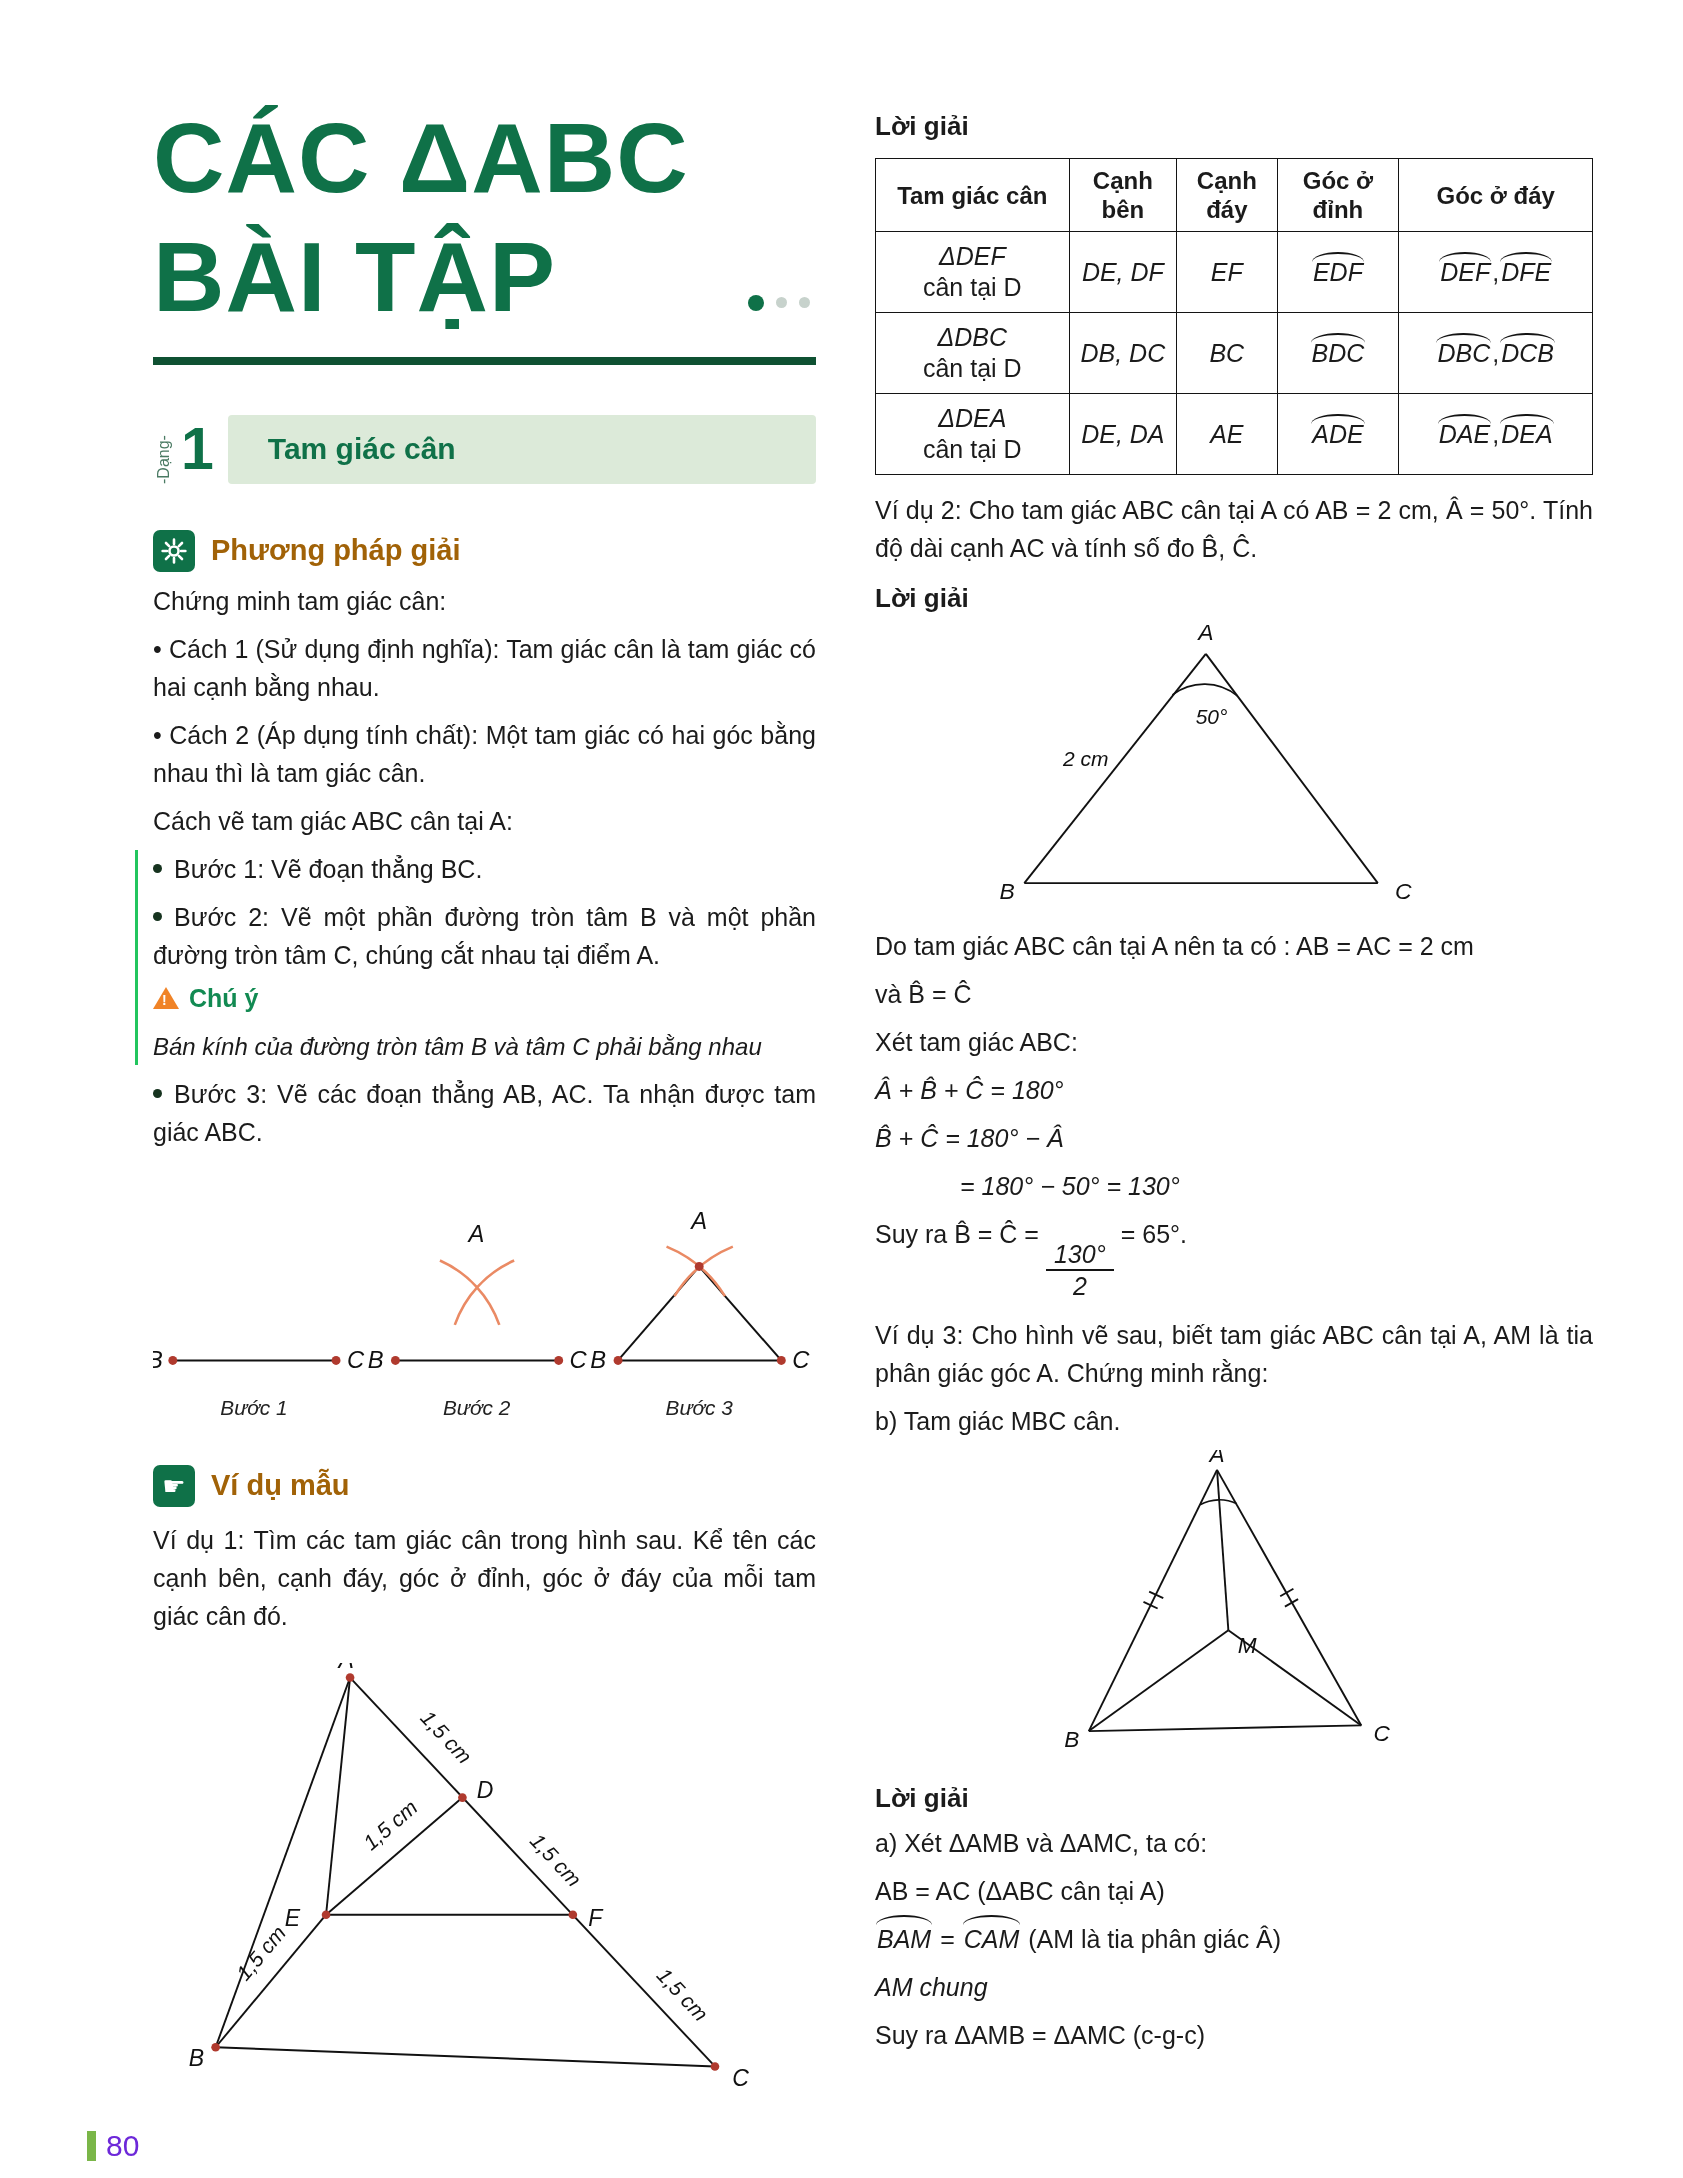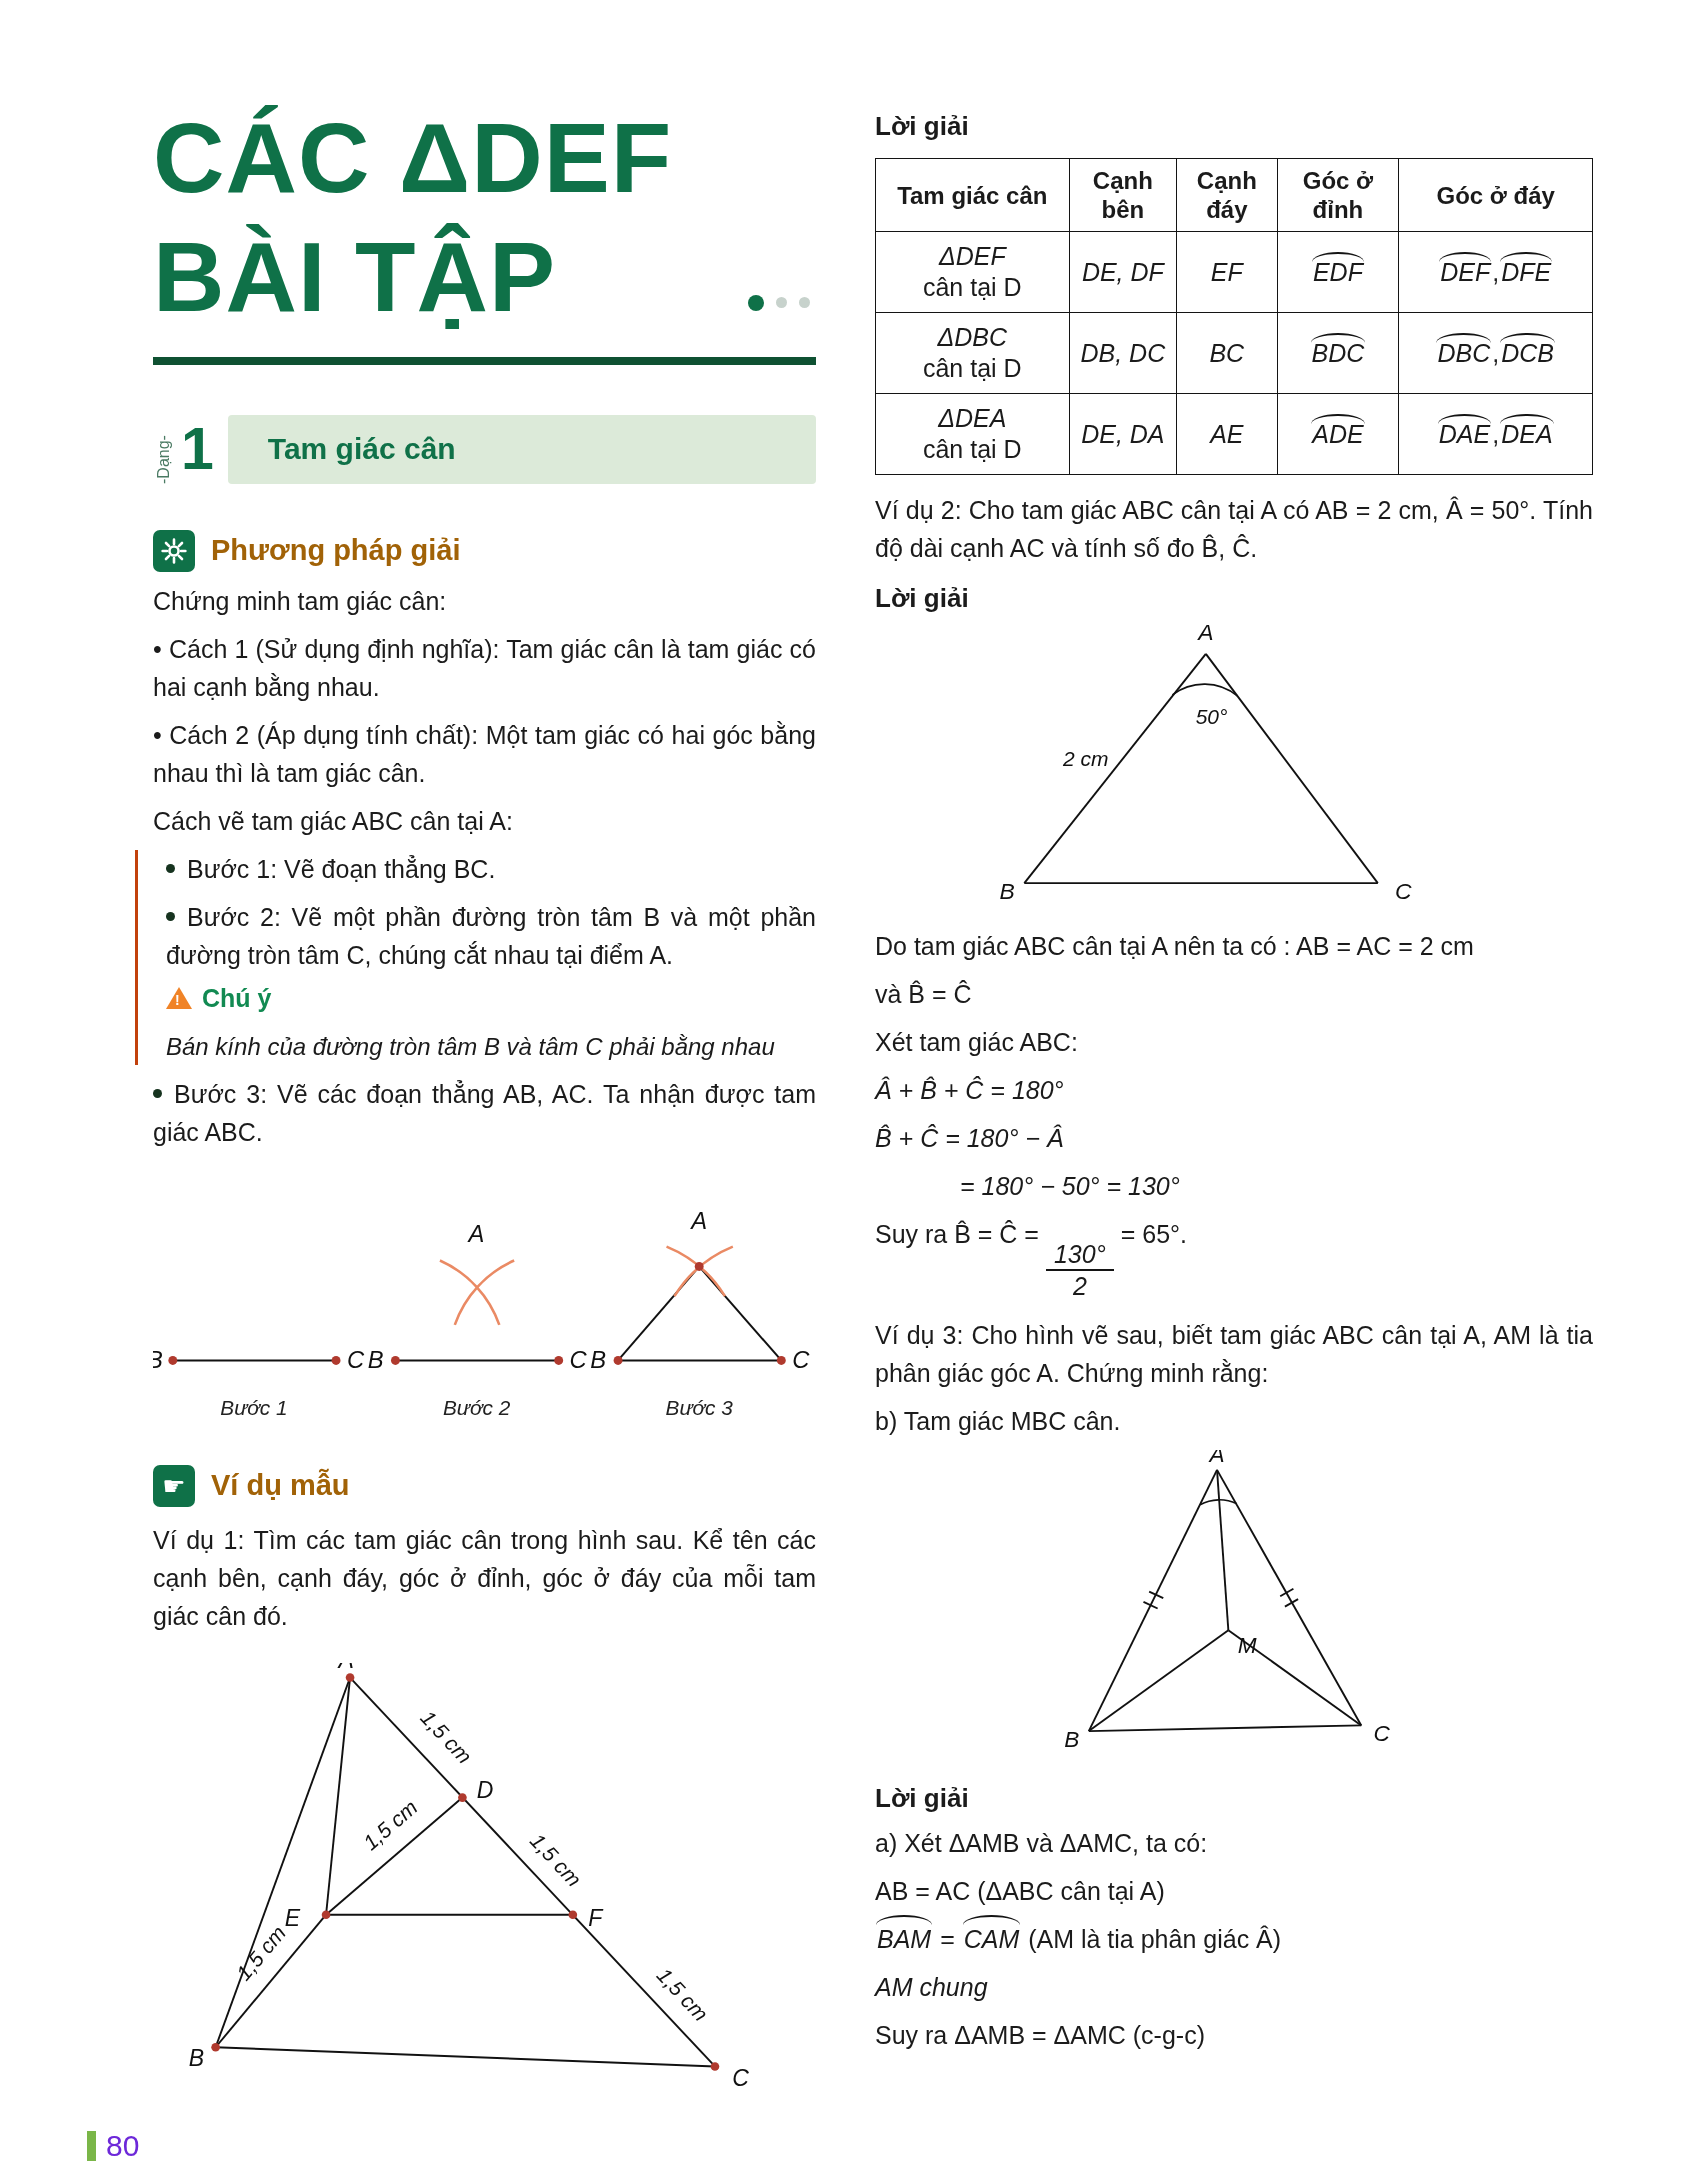--- a/index.html
+++ b/index.html
@@ -32,21 +32,21 @@
             align-items:center;justify-content:center;flex:none;}
   .sec-icon .glyph{color:#fff;font-size:26px;line-height:1;}
   .sec-label{margin-left:16px;font-size:29px;font-weight:bold;color:#a16207;}
 
   
   .p{font-size:25px;line-height:38px;text-align:justify;margin:10px 0 0;}
   .lbl{font-weight:normal;}
   .it{font-style:italic;}
   .blt{display:inline-block;width:9px;height:9px;background:#16331f;border-radius:50%;
        margin-right:12px;vertical-align:5px;}
-  .steps{border-left:3px solid #c2410c;margin-left:-18px;padding-left:28px;}
+  .steps{border-left:3px solid #22c55e;margin-left:-18px;padding-left:15px;}
 
   
   .note-head{display:flex;align-items:center;margin-top:10px;}
   .warn{position:relative;width:0;height:0;border-left:13px solid transparent;
         border-right:13px solid transparent;border-bottom:22px solid #f08327;margin-right:10px;}
   .warn .bang{position:absolute;left:-4px;top:5px;color:#fff;font-size:14px;font-weight:bold;}
   .note-title{font-size:25px;font-weight:bold;color:#128a52;}
   .note-text{font-size:24px;font-style:italic;margin-top:16px;line-height:36px;}
 
   
@@ -83,21 +83,21 @@
   .pagetxt{font-size:30px;color:#6d28d9;}
 </style>
 </head>
 <body>
 
 <div class="page">
 
   <div class="col-left">
 
     <div class="big-title">
-      <div>CÁC ΔDEF</div>
+      <div>CÁC ΔABC</div>
       <div>BÀI TẬP</div>
       <div class="title-dots">
         <span class="d1"></span>
         <span class="d2"></span>
         <span class="d3"></span>
       </div>
     </div>
     <div class="title-rule"></div>
 
     <div class="dang-band">

